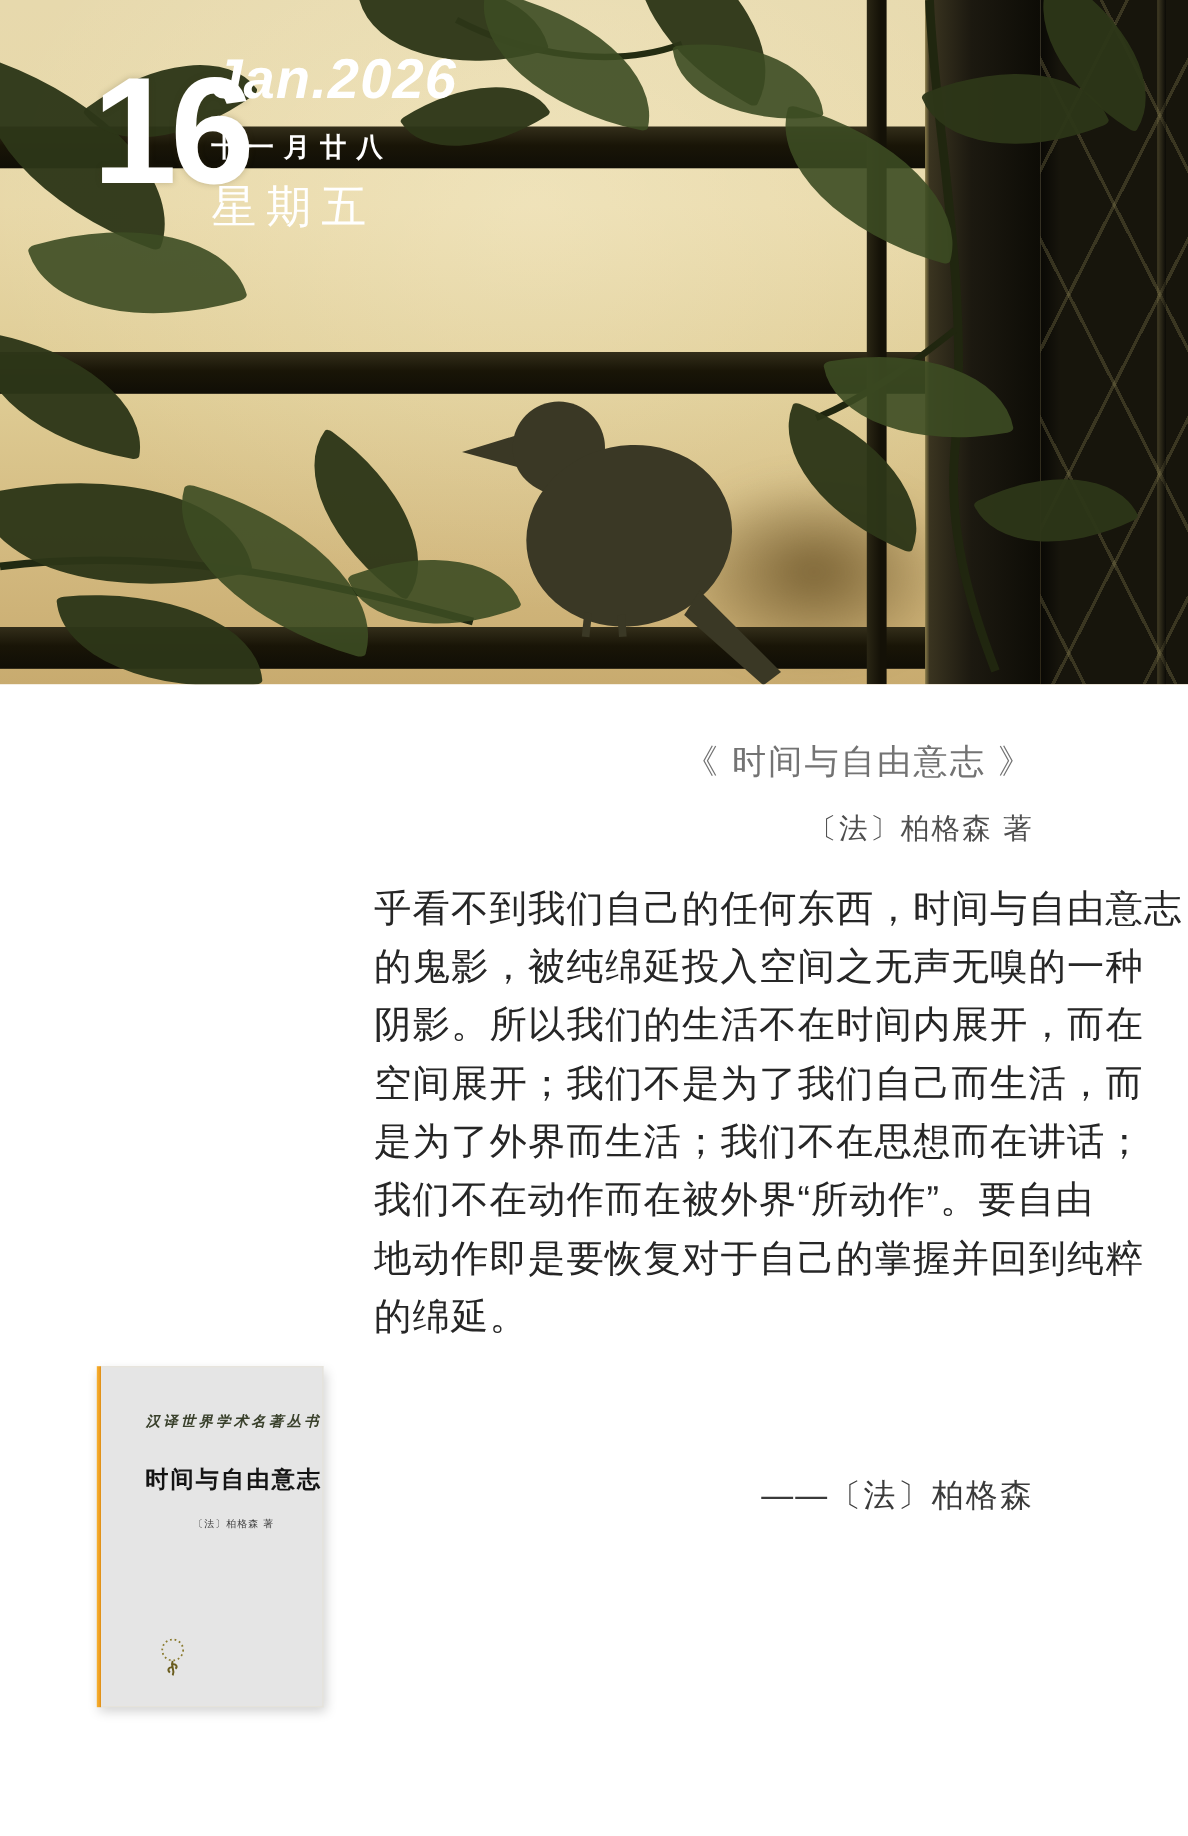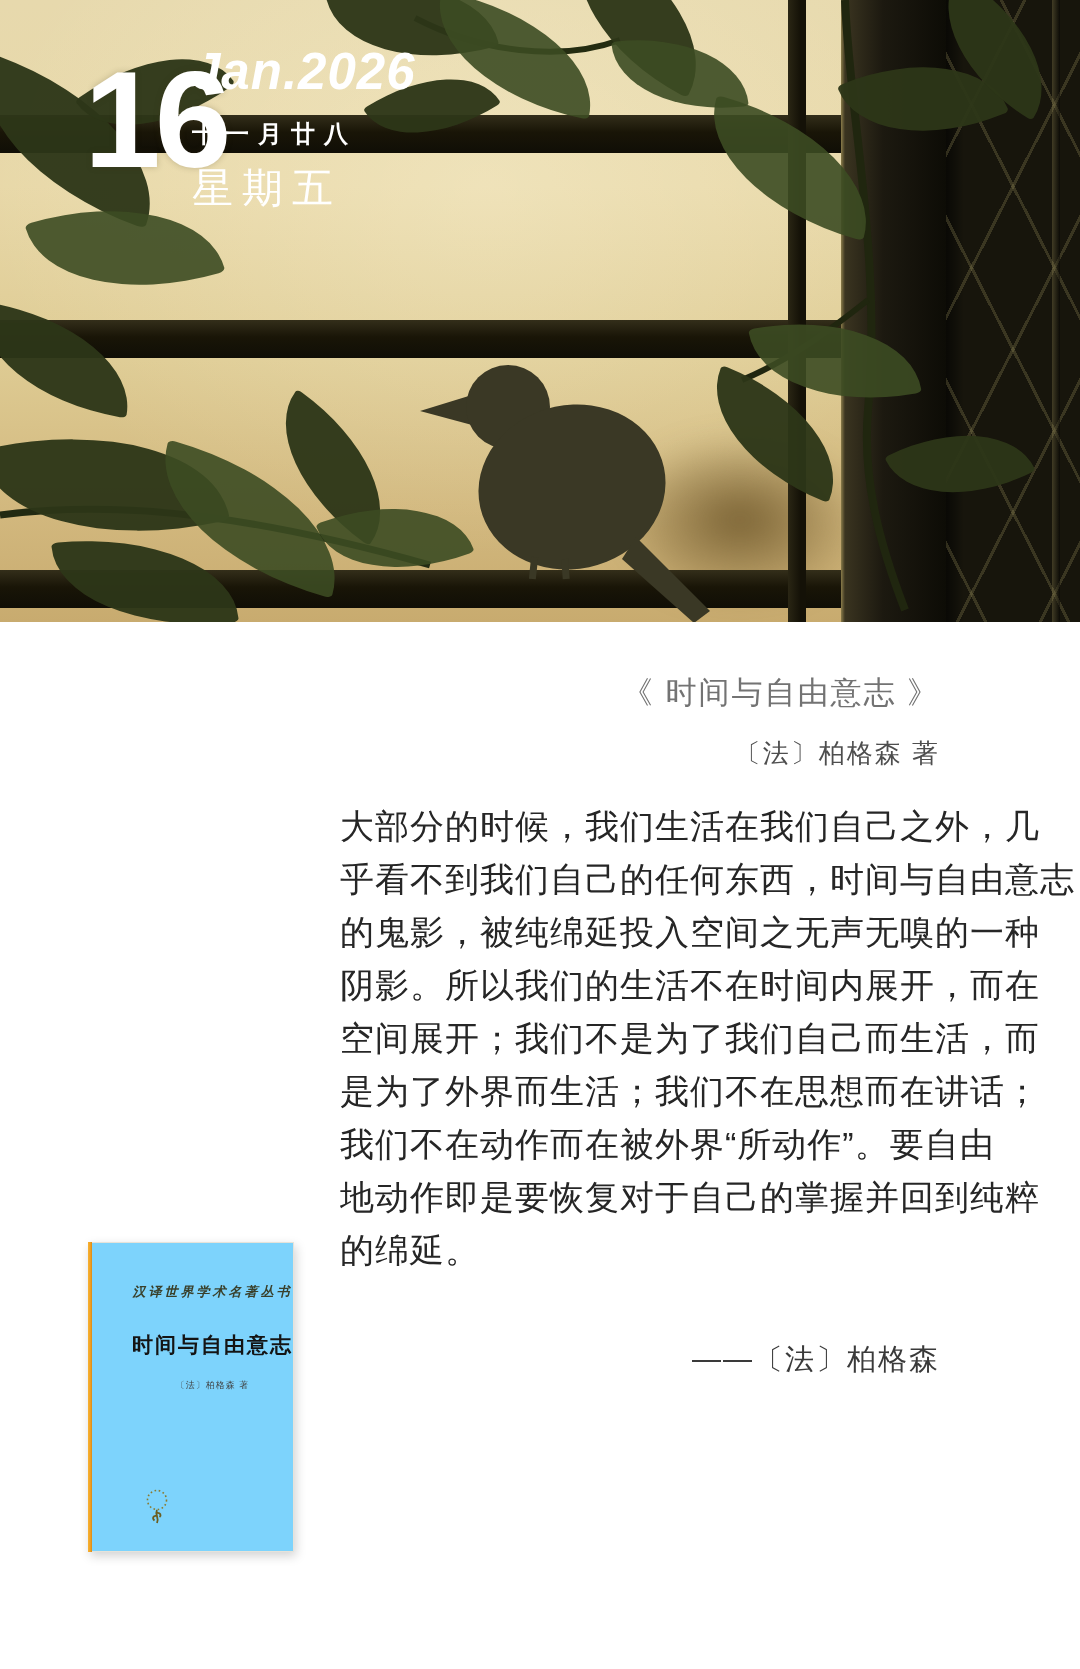--- a/index.html
+++ b/index.html
@@ -53,21 +53,21 @@
   .qline.last{text-align-last:left;}
   #attribution{position:absolute;right:140px;top:1340px;font-size:29px;letter-spacing:2px;color:#3a3a3a;}
 
   
   #book{position:absolute;left:88px;top:1242px;width:206px;height:310px;display:flex;
         box-shadow:2px 4px 10px rgba(0,0,0,0.18);}
   #spine{width:18px;height:100%;background:linear-gradient(90deg,#f7b233 0%,#ef9f22 60%,#d98a15 100%);
         position:relative;}
   #spine-text{position:absolute;left:4px;top:28px;writing-mode:vertical-rl;font-size:9px;
         color:rgba(80,45,5,0.55);letter-spacing:3px;}
-  #cover{flex:1;background:#7dd3fc;border:1px solid #e6e3da;border-left:none;position:relative;
+  #cover{flex:1;background:#e5e5e5;border:1px solid #e6e3da;border-left:none;position:relative;
         display:flex;flex-direction:column;align-items:center;padding-left:40px;}
   #series{margin-top:40px;font-family:"Liberation Serif","DejaVu Serif",serif;font-style:italic;
         font-weight:700;font-size:13px;letter-spacing:3px;color:#39402b;white-space:nowrap;}
   #cover-title{margin-top:30px;font-family:"Liberation Serif","DejaVu Serif",serif;font-weight:700;
         font-size:21px;letter-spacing:2px;color:#141414;white-space:nowrap;}
   #cover-author{margin-top:20px;font-size:9px;letter-spacing:1px;color:#3f3f3f;}
   #logo{position:absolute;left:52px;bottom:22px;}
 </style>
 </head>
 <body>
@@ -133,21 +133,20 @@
         <div id="lunar">十一月廿八</div>
         <div id="weekday">星期五</div>
       </div>
     </div>
   </div>
 
   <div id="book-title">《 时间与自由意志 》</div>
   <div id="book-author">〔法〕柏格森  著</div>
 
   <div id="quote">
-    <div class="qline">大部分的时候，我们生活在我们自己之外，几</div>
     <div class="qline">乎看不到我们自己的任何东西，时间与自由意志</div>
     <div class="qline">的鬼影，被纯绵延投入空间之无声无嗅的一种</div>
     <div class="qline">阴影。所以我们的生活不在时间内展开，而在</div>
     <div class="qline">空间展开；我们不是为了我们自己而生活，而</div>
     <div class="qline">是为了外界而生活；我们不在思想而在讲话；</div>
     <div class="qline">我们不在动作而在被外界“所动作”。要自由</div>
     <div class="qline">地动作即是要恢复对于自己的掌握并回到纯粹</div>
     <div class="qline last">的绵延。</div>
   </div>
 

